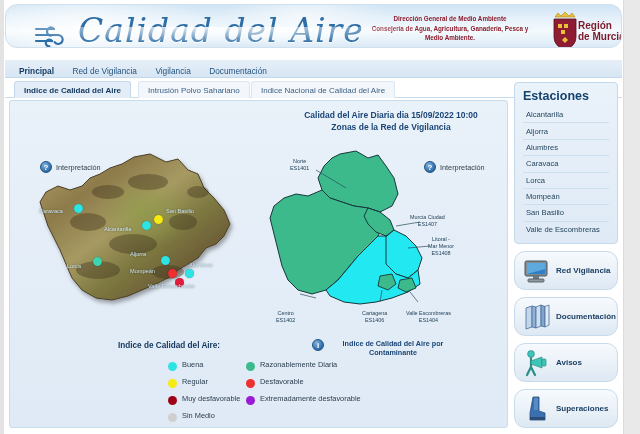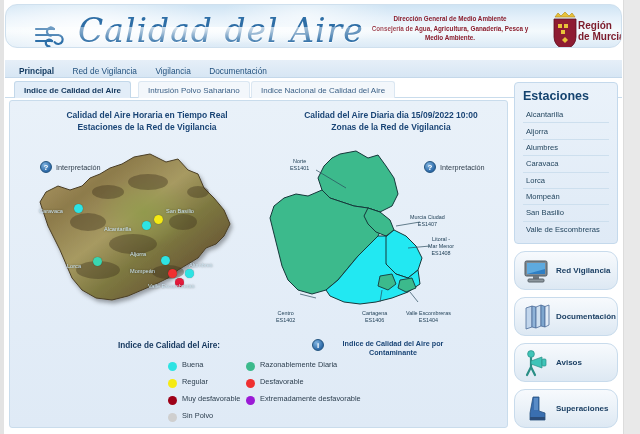--- a/index.html
+++ b/index.html
@@ -234,24 +234,20 @@
   </div>
 
   <div class="tabbar">
     <div class="tab t1 active">Indice de Calidad del Aire</div>
     <div class="tab t2">Intrusión Polvo Sahariano</div>
     <div class="tab t3">Indice Nacional de Calidad del Aire</div>
   </div>
 
   <div class="main-panel">
 
-    <div class="panel-title left">
-      <div>Calidad del Aire Horaria en Tiempo Real</div>
-      <div>Estaciones de la Red de Vigilancia</div>
-    </div>
     <div class="panel-title right">
       <div>Calidad del Aire Diaria dia 15/09/2022 10:00</div>
       <div>Zonas de la Red de Vigilancia</div>
     </div>
   </div>
 
   <div class="help-link help-a">
     <div class="help-ico">?</div>
     <span class="help-txt">Interpretación</span>
   </div>
@@ -408,21 +404,21 @@
     <div class="legend-item">
       <span class="legend-swatch" style="background:#9e0017"></span>
       <span class="legend-text">Muy desfavorable</span>
     </div>
     <div class="legend-item">
       <span class="legend-swatch" style="background:#9b1ad6"></span>
       <span class="legend-text">Extremadamente desfavorable</span>
     </div>
     <div class="legend-item">
       <span class="legend-swatch" style="background:#cfcfcf"></span>
-      <span class="legend-text">Sin Polvo</span>
+      <span class="legend-text">Sin Medio</span>
     </div>
   </div>
 
   <div class="sidebar">
 
     <div class="sb-card">
       <div class="sb-head">Estaciones</div>
       <div class="sb-item">Alcantarilla</div>
       <div class="sb-item">Aljorra</div>
       <div class="sb-item">Alumbres</div>

